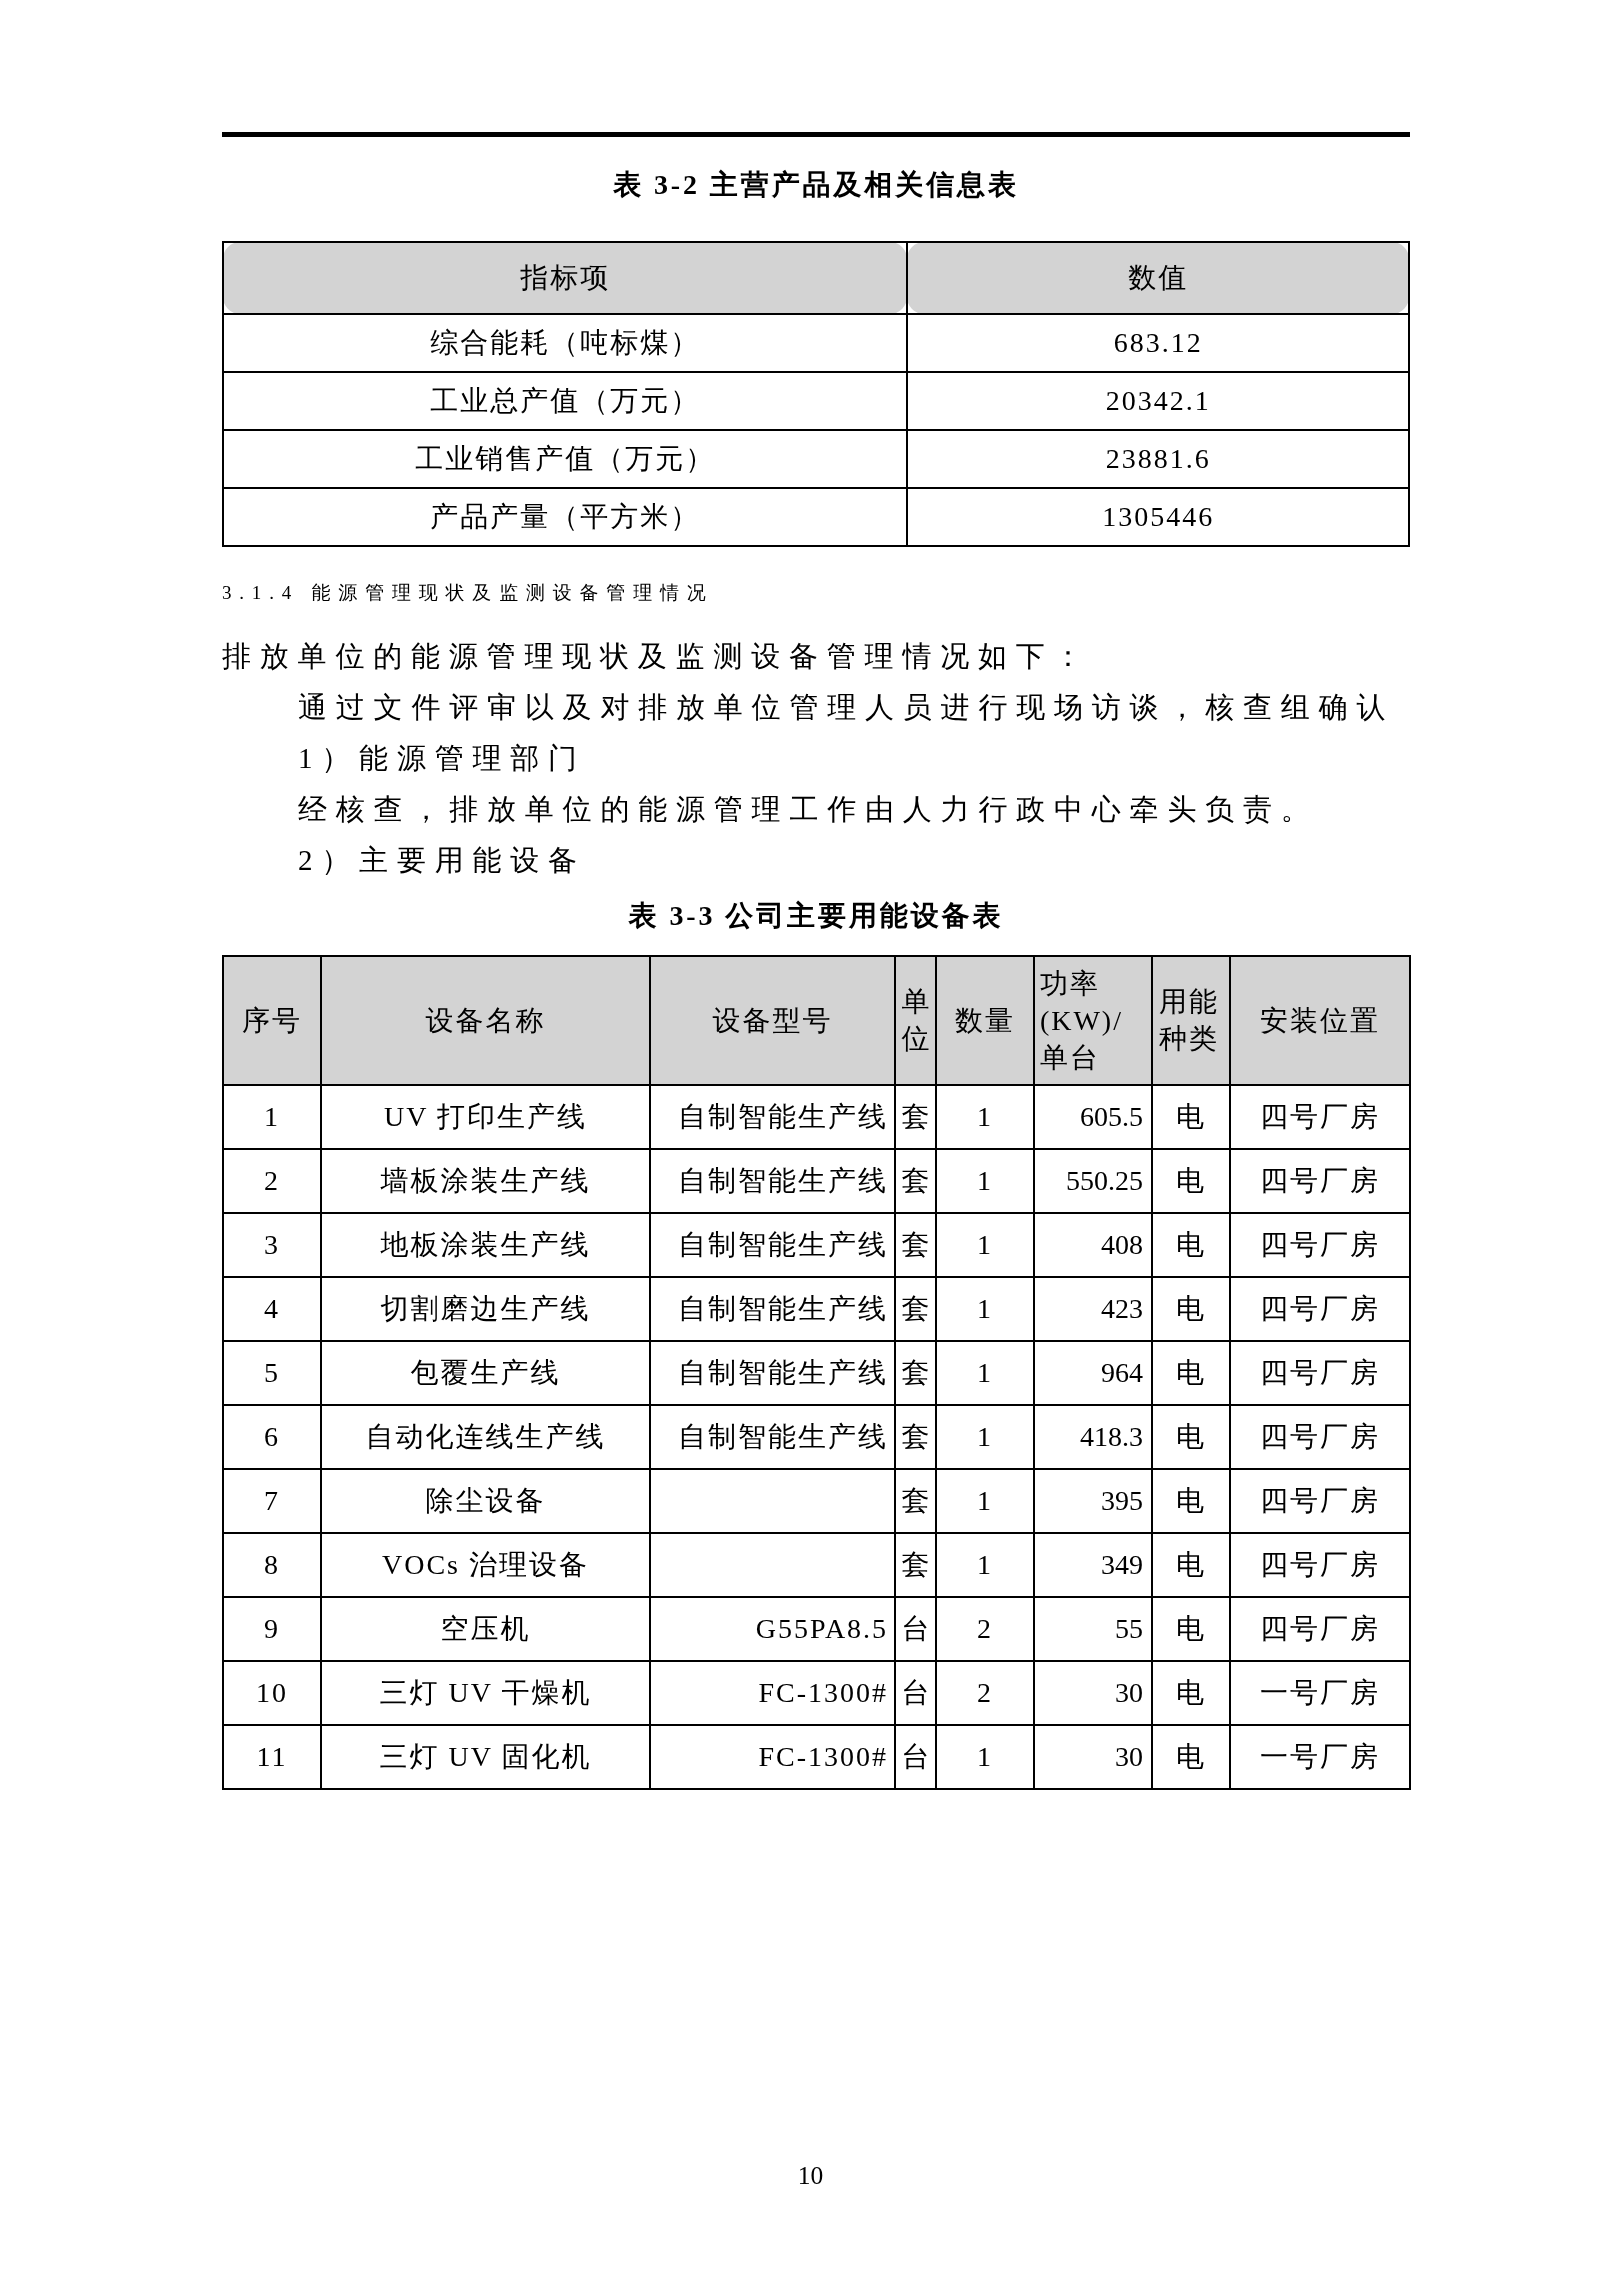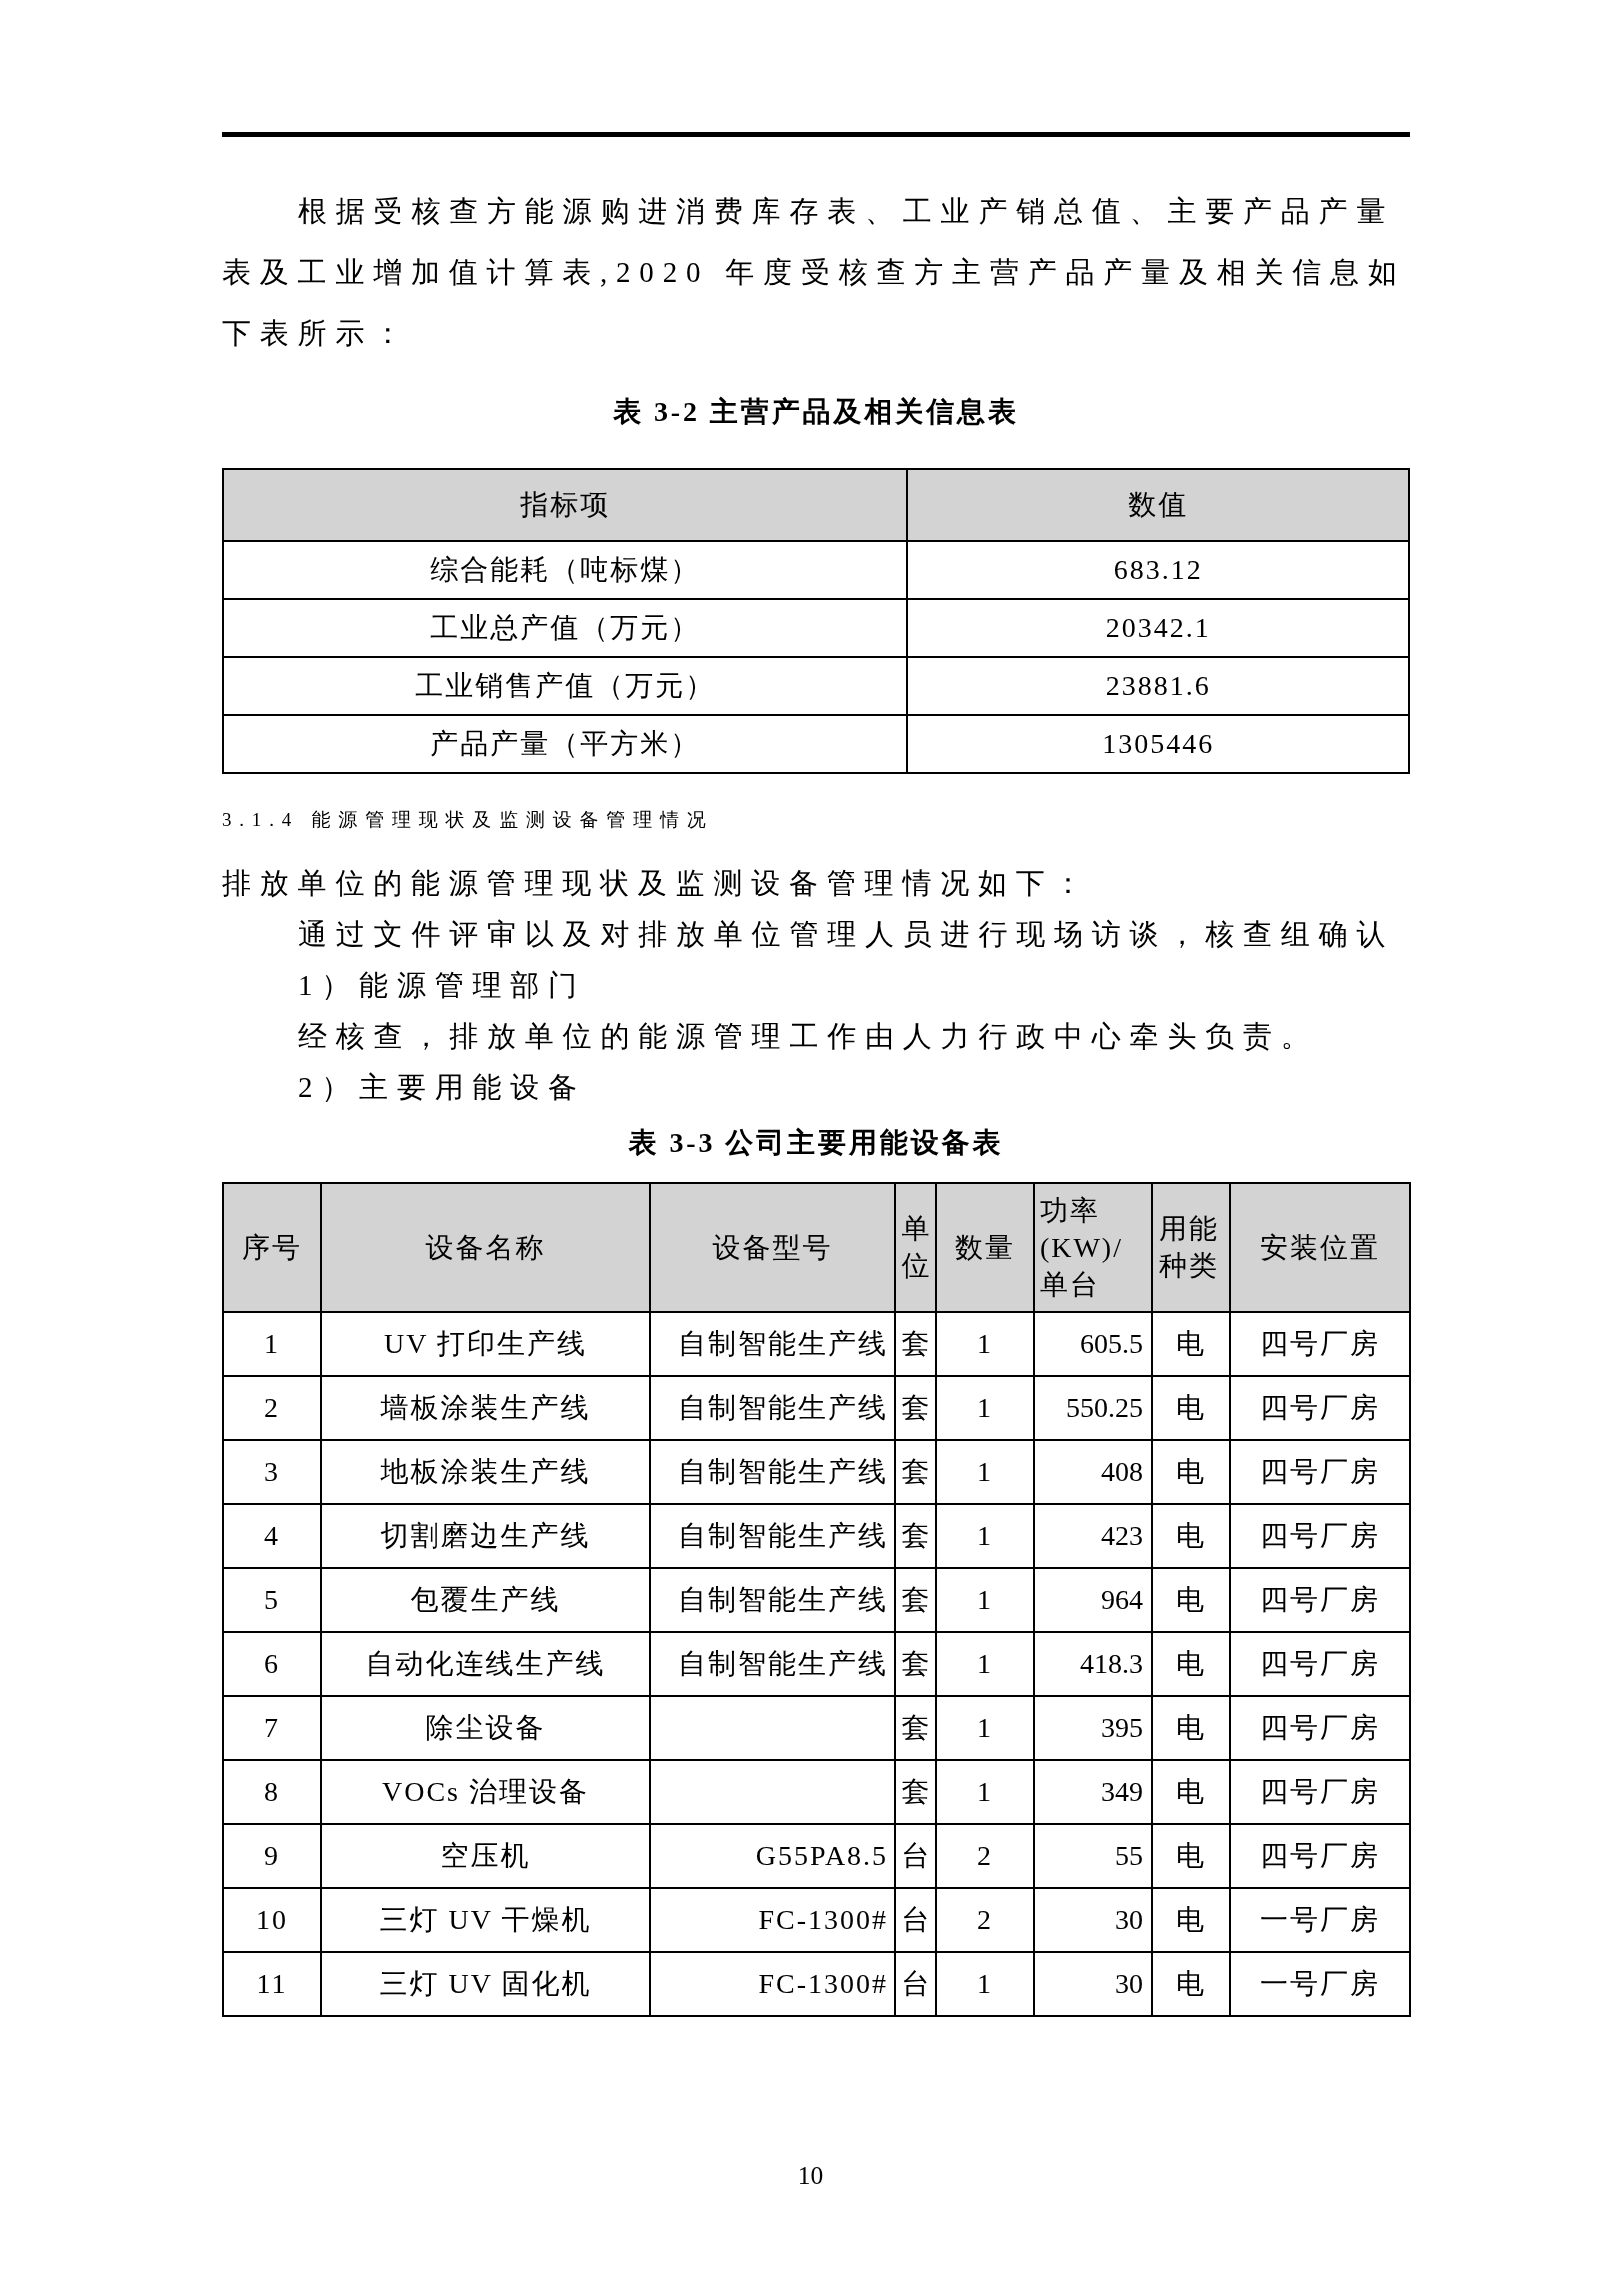--- a/index.html
+++ b/index.html
@@ -44,21 +44,21 @@
   .t33 { margin-top:11.8px; }
   th, td {
     border:2px solid #000; text-align:center; vertical-align:middle;
     letter-spacing:2px; overflow:hidden;
   }
   table { border:2.9px solid #000; }
   thead th {
     background:#d3d3d3; font-weight:normal;
     border-bottom:2.9px solid #000;
   }
-  .t32 thead th { height:72px; }
+  .t32 thead th { height:72px;border-radius:17px; }
   .t32 td { height:58px; }
   .t33 thead th { height:129px; line-height:37px; padding:0 2px; }
   .t33 td { height:64px; padding:0 2px; }
   .t33 thead th:nth-child(4) { padding:0; letter-spacing:0; }
   .t33 thead th:nth-child(6) { text-align:left; padding-left:4.9px; word-break:normal; }
   .t33 thead th:nth-child(7) { text-align:left; padding-left:5.9px; }
   .t33 td:nth-child(3) { text-align:right; padding-right:5.9px; }
   .t33 td:nth-child(4) { padding:0; letter-spacing:0; }
   .t33 td:nth-child(6) { text-align:right; padding-right:8px; letter-spacing:0; }
   .pagenum {
@@ -68,25 +68,20 @@
 </style>
 </head>
 <body>
 
 <div class="page">
 
   <div class="header-rule"></div>
 
   <div class="content">
 
-    <div class="para para-intro">
-      <div class="line indent">根据受核查方能源购进消费库存表、工业产销总值、主要产品产量</div>
-      <div class="line">表及工业增加值计算表,2020 年度受核查方主营产品产量及相关信息如</div>
-      <div class="line">下表所示：</div>
-    </div>
 
     <div class="caption caption-32">表 3-2 主营产品及相关信息表</div>
 
     <table class="t32">
       <colgroup>
         <col style="width:57.7%">
         <col style="width:42.3%">
       </colgroup>
       <thead>
         <tr>

